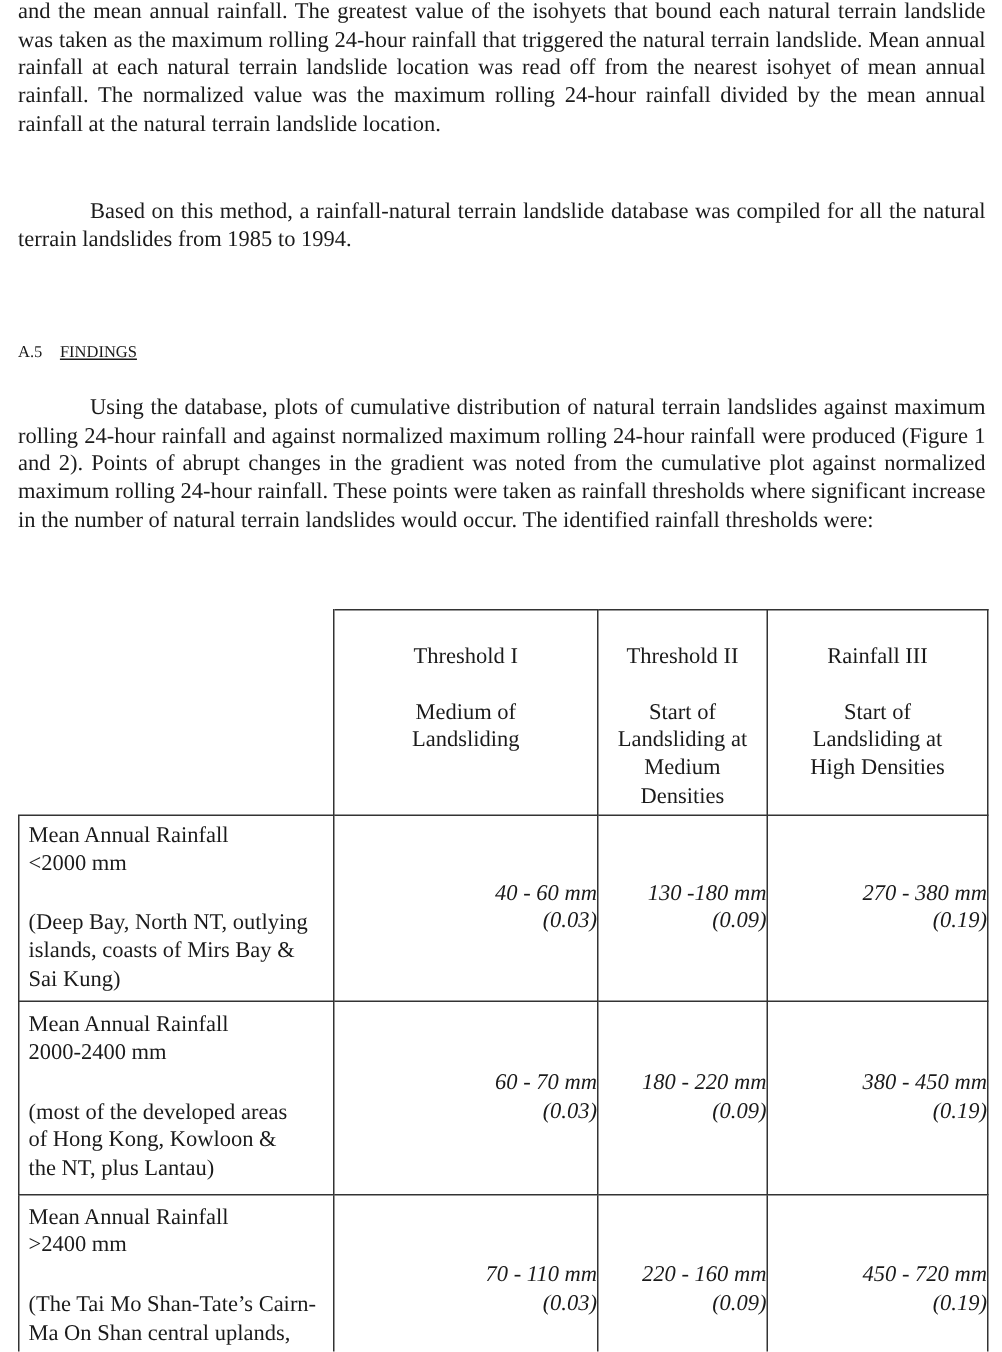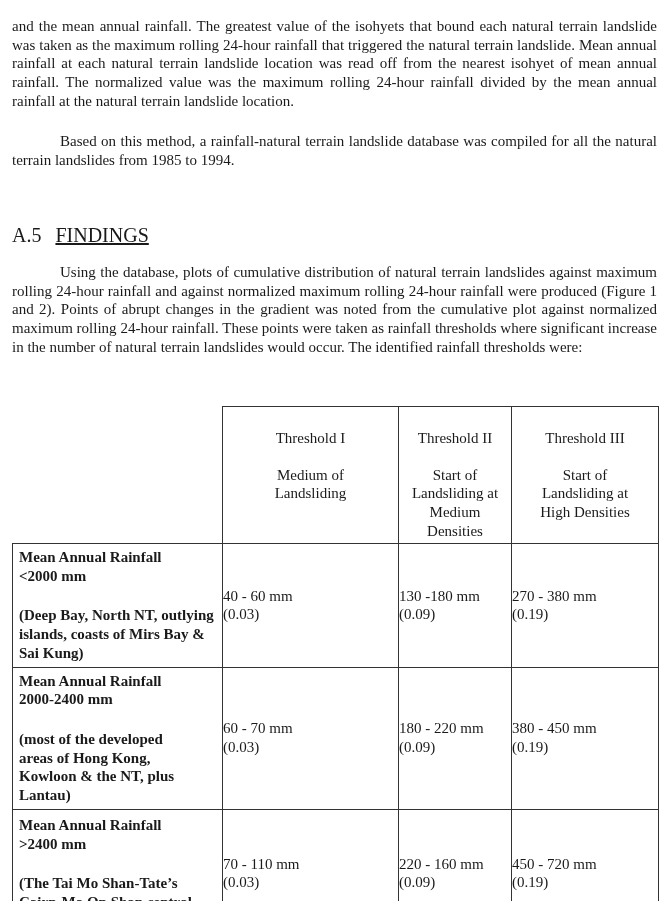--- a/index.html
+++ b/index.html
@@ -6,40 +6,40 @@
   body {
     width:668px; height:901px; overflow:hidden; position:relative;
     font-family: "Liberation Serif", "DejaVu Serif", serif;
     color:#1a1a1a; font-size:15px; line-height:18.7px;
   }
   .para {
     position:absolute; left:12px; width:645px; margin:0;
     text-align:justify; text-align-last:left;
   }
   .indent { text-indent:48px; }
-  #p1 { top:-1px;margin-top:18px; }
+  #p1 { top:-1px; }
   #p2 { top:132px; }
-  #heading { position:absolute; left:12px; top:226px; margin:0; font-size:20px; font-weight:normal; }
+  #heading { position:absolute; left:12px; top:226px; margin:0; font-size:11px; font-weight:normal; }
   #heading .num { margin-right:9px; }
   #heading .title { text-decoration:underline; }
   #p3 { top:263px; }
 
   table.thr {
     position:absolute; left:12px; top:406px;
     border-collapse:collapse; width:646px; table-layout:fixed;
     font-size:15px; line-height:18.7px;border-radius:21px;
   }
   table.thr td, table.thr th {
     border:1.5px solid #333; padding:0; vertical-align:middle; font-weight:normal;
   }
   table.thr th.blank { border-top:none; border-left:none; }
   table.thr th.hdr { text-align:center; vertical-align:top; padding-top:22px; height:114px; }
   .hdr .t { display:block; margin-bottom:18px; }
-  table.thr td.rowhead { text-align:left; padding:4px 4px 4px 6px;font-weight:bold; }
-  table.thr td.val { text-align:left; }
+  table.thr td.rowhead { text-align:left; padding:4px 4px 4px 6px; }
+  table.thr td.val { text-align:right;font-style:italic; }
   .rowhead .sub { display:block; margin-top:21px; }
 </style>
 </head>
 <body>
 
 <p id="p1" class="para">and the mean annual rainfall.   The greatest value of the isohyets that bound each natural terrain landslide was taken as the maximum rolling 24-hour rainfall that triggered the natural terrain landslide.   Mean annual rainfall at each natural terrain landslide location was read off from the nearest isohyet of mean annual rainfall.   The normalized value was the maximum rolling 24-hour rainfall divided by the mean annual rainfall at the natural terrain landslide location.</p>
 <p id="p2" class="para indent">Based on this method, a rainfall-natural terrain landslide database was compiled for all the natural terrain landslides from 1985 to 1994.</p>
 
 <h2 id="heading">
   <span class="num">A.5</span>
@@ -60,21 +60,21 @@
     <th class="blank"></th>
     <th class="hdr">
       <span class="t">Threshold I</span>
       <span style="display:block;padding:0 30px;">Medium of Landsliding</span>
     </th>
     <th class="hdr">
       <span class="t">Threshold II</span>
       <span style="display:block;padding:0 2px;">Start of Landsliding at Medium Densities</span>
     </th>
     <th class="hdr">
-      <span class="t">Threshold III</span>
+      <span class="t">Rainfall III</span>
       <span style="display:block;padding:0 18px;">Start of Landsliding at High Densities</span>
     </th>
   </tr>
 
   <tr style="height:112px">
     <td class="rowhead">
       <span style="display:block;padding-right:40px;">Mean Annual Rainfall &lt;2000 mm</span>
       <span class="sub">(Deep Bay, North NT, outlying islands, coasts of Mirs Bay &amp; Sai Kung)</span>
     </td>
     <td class="val">

